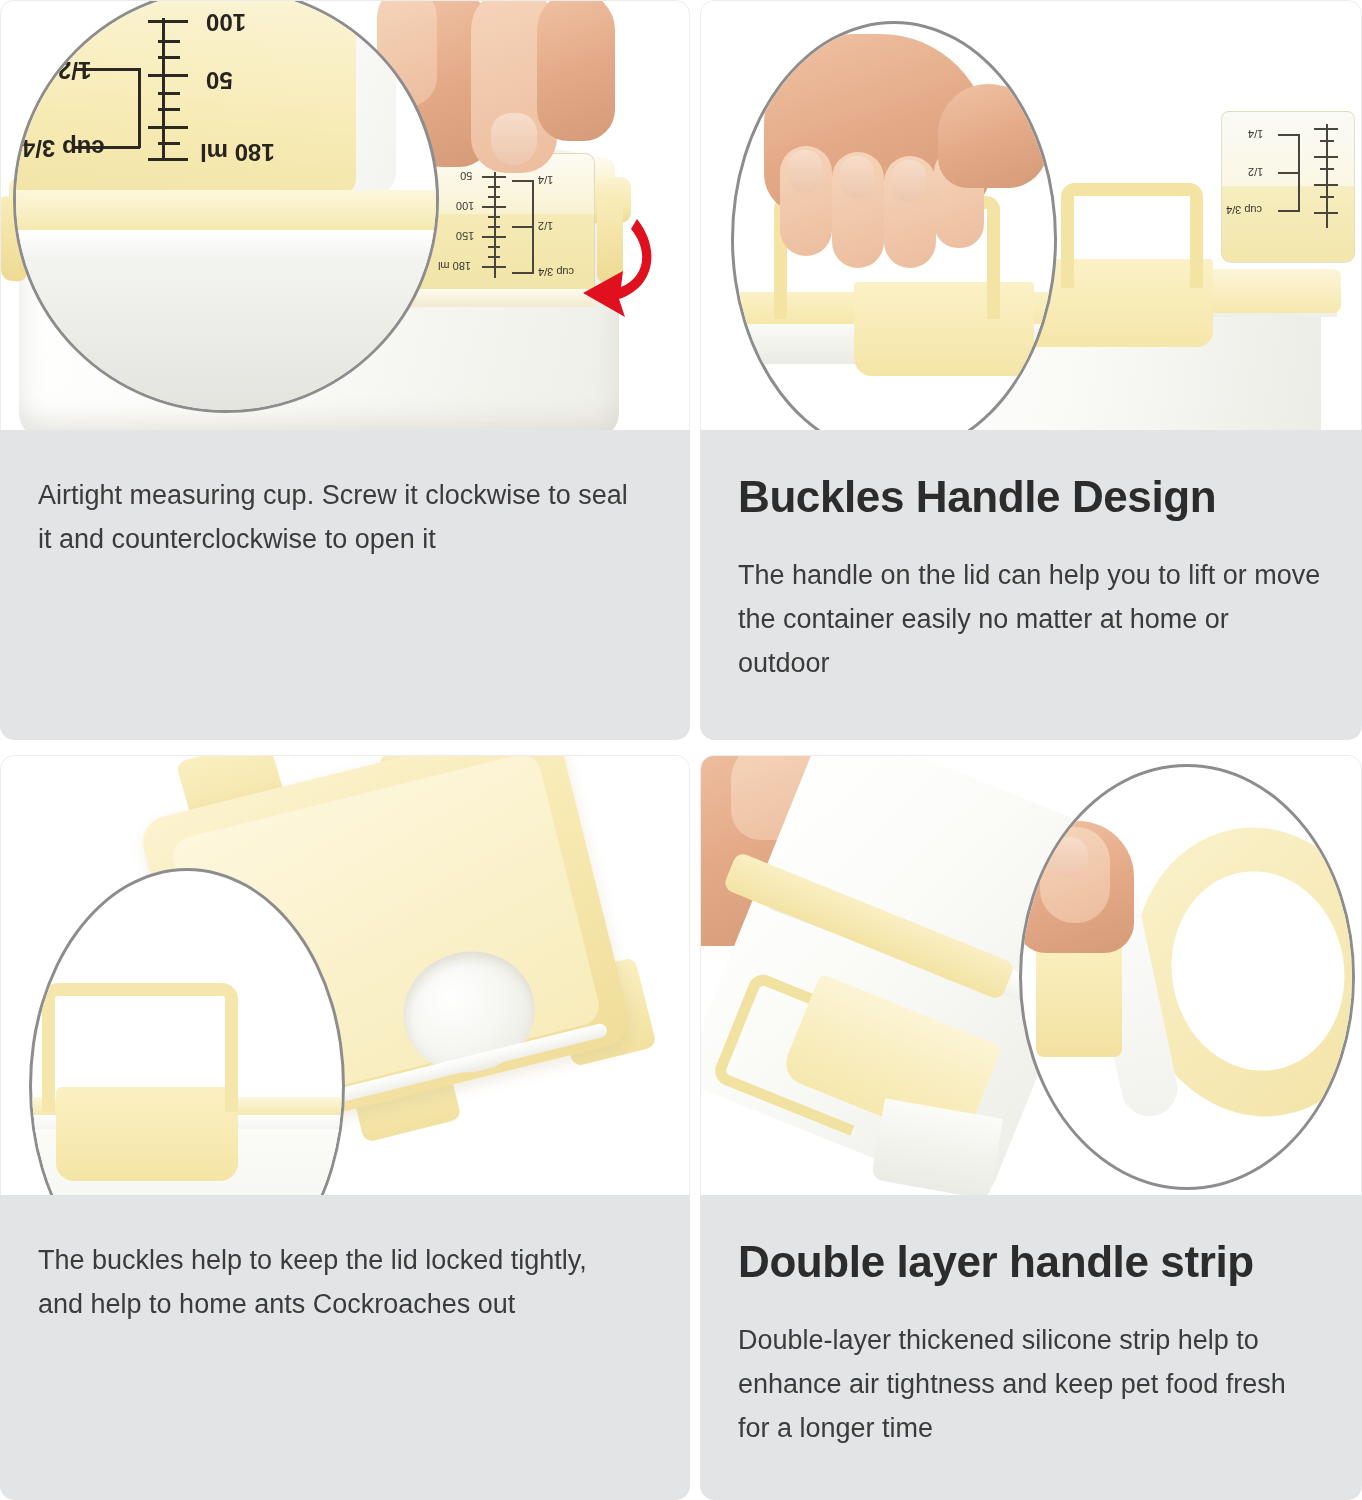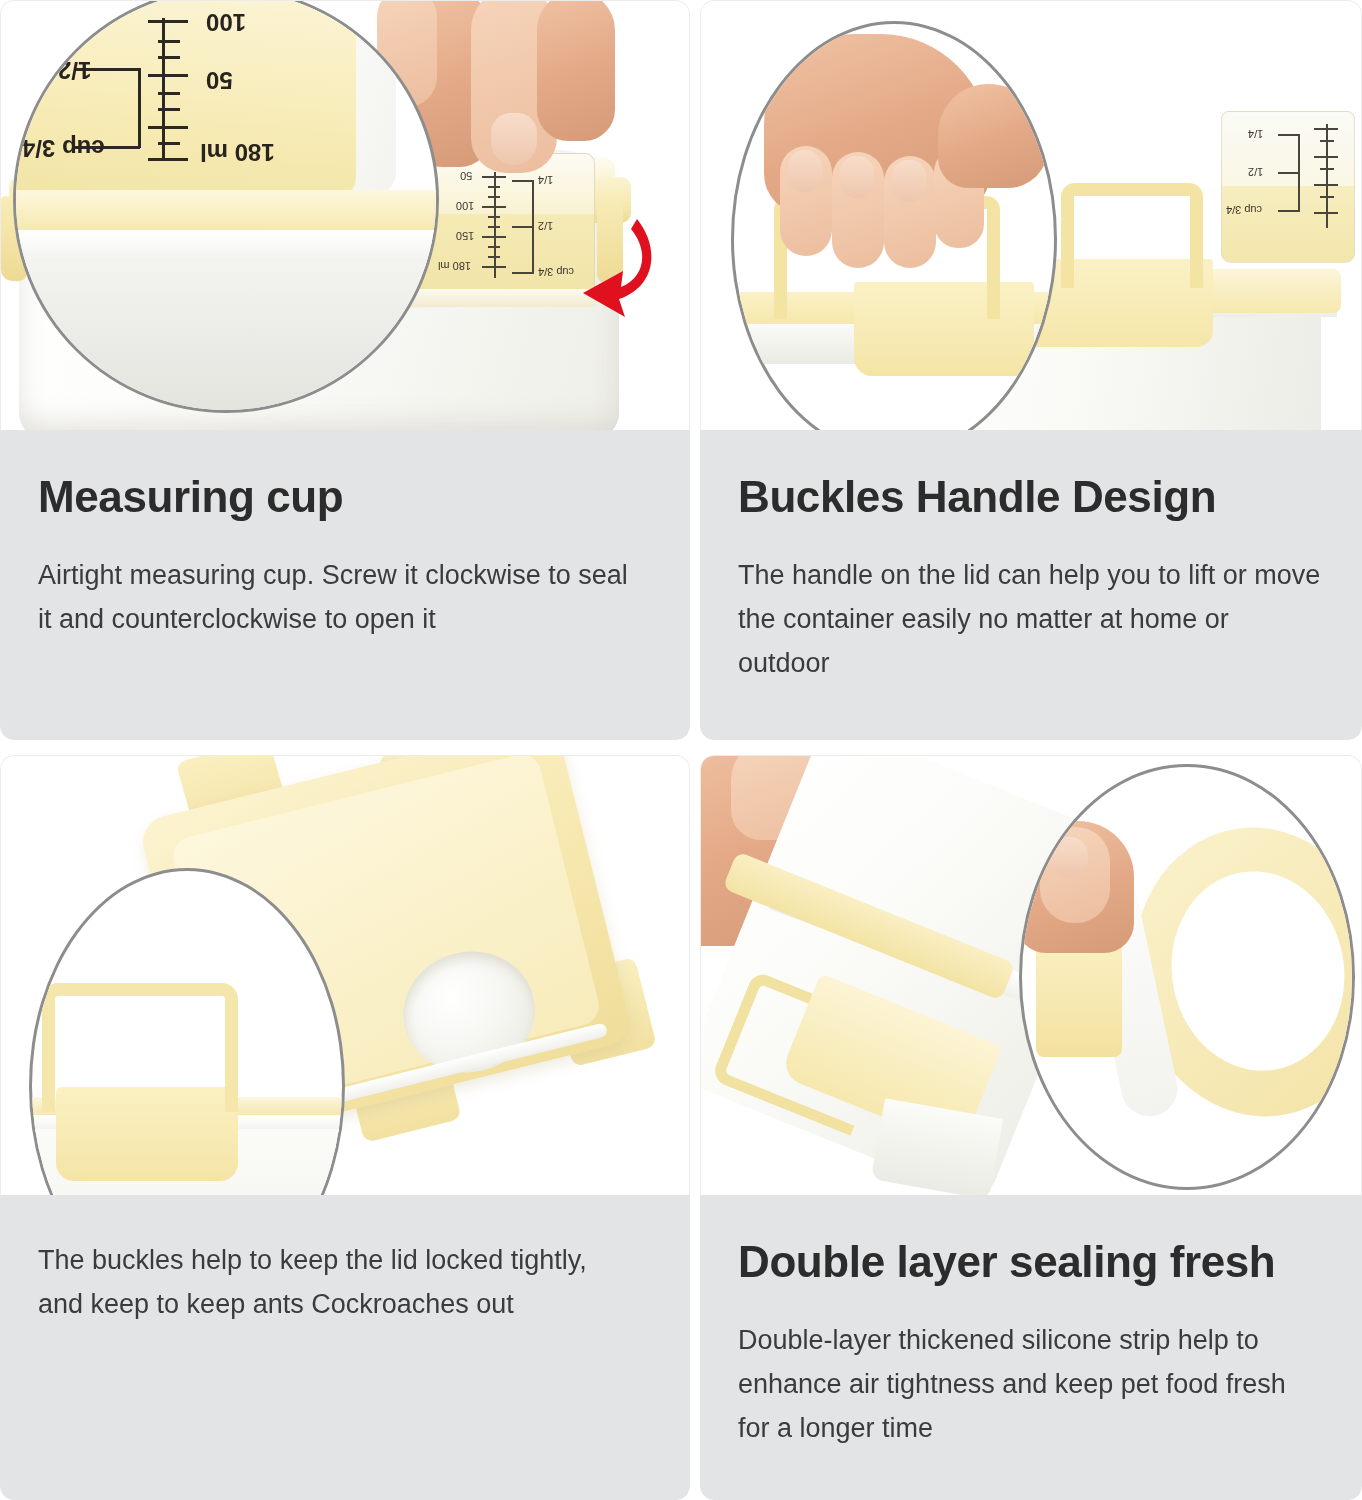--- a/index.html
+++ b/index.html
@@ -458,21 +458,20 @@
             <div class="mg-tick" style="left:58px;top:78px;width:66px;"></div>
             <div class="mg-tick" style="left:58px;top:156px;width:66px;"></div>
             <span class="mg-mark" style="left:42px;top:66px;">1/2</span>
             <span class="mg-mark" style="left:6px;top:144px;">cup 3/4</span>
           </div>
         </div>
 
       </div>
     </div>
     <div class="caption">
-      <h2>Measuring cup</h2>
       <p>Airtight measuring cup. Screw it clockwise to seal it and counterclockwise to open it</p>
     </div>
   </div>
 
   <div class="card">
     <div class="photo photo-2">
       <div class="art">
 
         <div class="p2-box"></div>
         <div class="p2-lidwhite"></div>
@@ -551,21 +550,21 @@
 
             <div style="position:absolute;left:24px;top:216px;width:182px;height:94px;background:linear-gradient(180deg,#fbf0c2,#f4e5a6);border-radius:6px 6px 18px 18px;"></div>
 
             <div style="position:absolute;left:10px;top:112px;width:170px;height:116px;border:13px solid #f5e7ab;border-bottom:none;border-radius:16px 16px 0 0;"></div>
           </div>
         </div>
 
       </div>
     </div>
     <div class="caption">
-      <p>The buckles help to keep the lid locked tightly, and keep to keep ants Cockroaches out</p>
+      <p>The buckles help to keep the lid locked tightly, and help to home ants Cockroaches out</p>
     </div>
   </div>
 
   <div class="card">
     <div class="photo photo-4">
       <div class="art">
 
         <div>
           <div class="skin" style="position:absolute;left:-40px;top:-20px;width:190px;height:210px;border-radius:60px 70px 50px 40px;"></div>
           <div class="skin-l" style="position:absolute;left:30px;top:-16px;width:120px;height:100px;border-radius:40px 50px 30px 30px;"></div>
@@ -589,18 +588,18 @@
 
             <div class="skin" style="position:absolute;left:-6px;top:54px;width:118px;height:132px;border-radius:50px 56px 30px 30px;"></div>
             <div class="skin-l" style="position:absolute;left:18px;top:60px;width:70px;height:96px;border-radius:34px;"></div>
             <div class="nail" style="position:absolute;left:28px;top:70px;width:38px;height:40px;border-radius:18px;"></div>
           </div>
         </div>
 
       </div>
     </div>
     <div class="caption">
-      <h2>Double layer sealing fresh</h2>
+      <h2>Double layer handle strip</h2>
       <p>Double-layer thickened silicone strip help to enhance air tightness and keep pet food fresh for a longer time</p>
     </div>
   </div>
 
 </div>
 
 </body></html>

